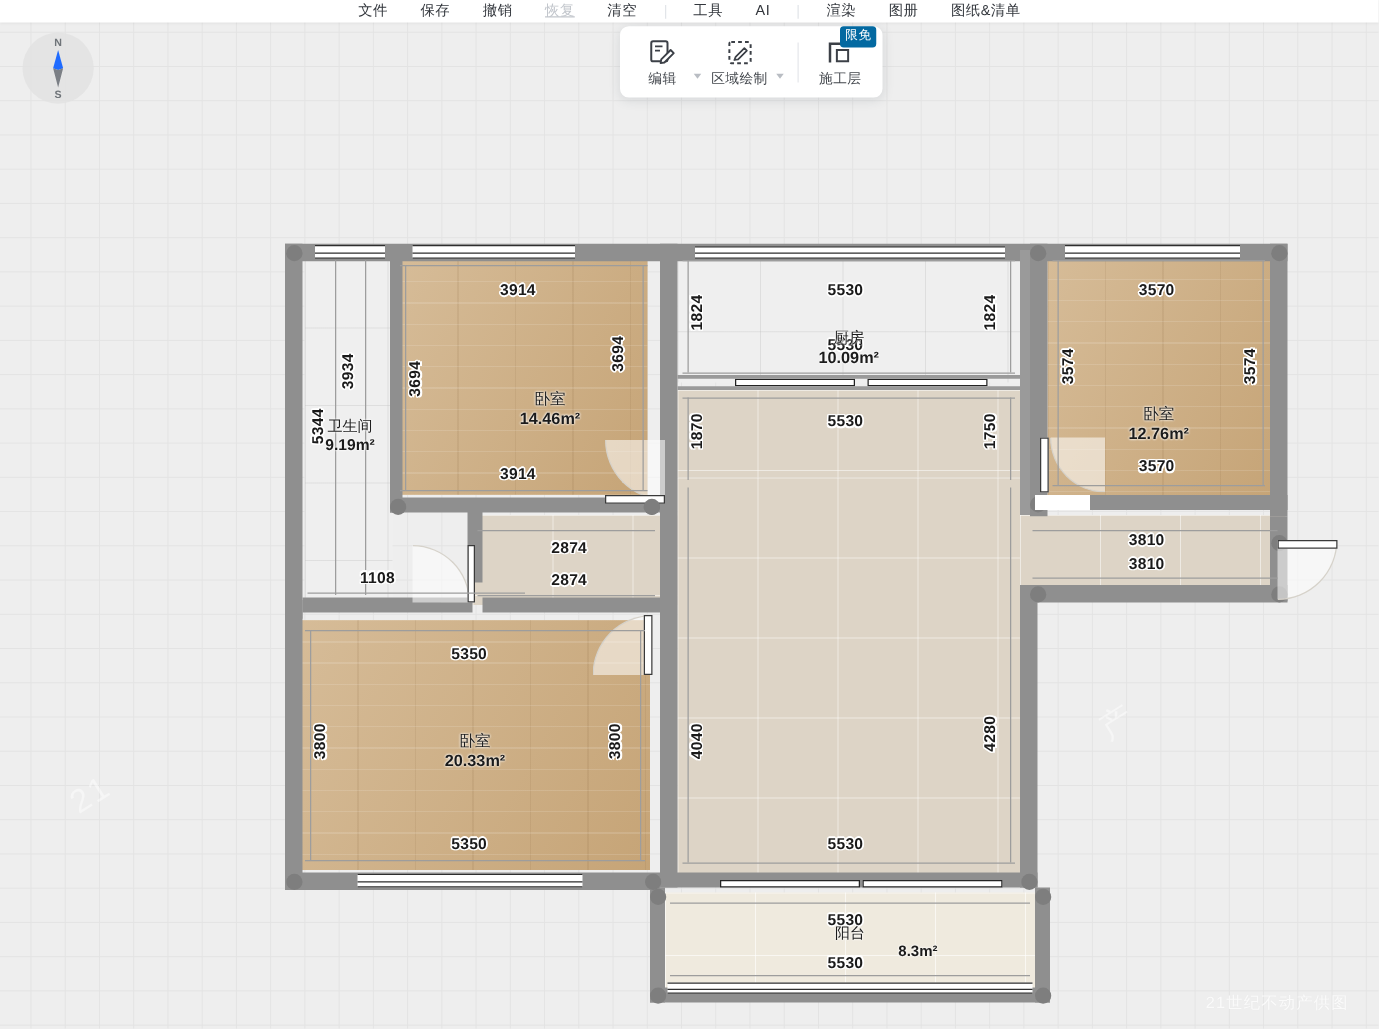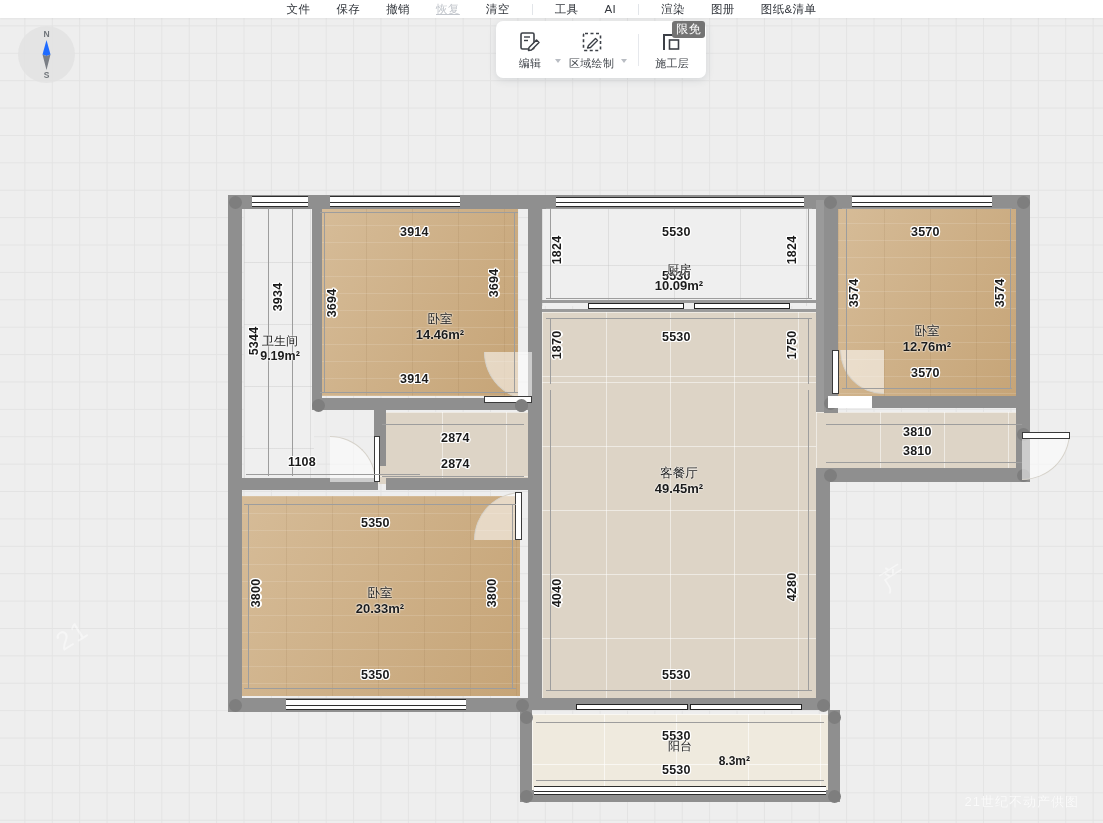--- a/index.html
+++ b/index.html
@@ -54,21 +54,21 @@
   .tb-icon { height: 23px; display: flex; align-items: center; justify-content: center; margin-bottom: 3px; }
   .tb-label { font-size: 11px; color: #43474d; line-height: 13px; white-space: nowrap; letter-spacing: .3px; }
   .tb-caret {
     width: 0; height: 0; margin: 0 2px 9px 1px;
     border-left: 3.5px solid transparent; border-right: 3.5px solid transparent;
     border-top: 4px solid #b9bdc3; cursor: pointer;
   }
   .tb-sep { width: 1px; height: 32px; background: #e6e8ec; margin: 0 9px; }
   .tb-badge {
     position: absolute; top: -7px; left: 24px;
-    background: #737373; color: #ffffff; font-size: 12px; line-height: 14px;
+    background: #0369a1; color: #ffffff; font-size: 10px; line-height: 14px;
     padding: 1px 4px 2px 4px; border-radius: 3px; white-space: nowrap;
     letter-spacing: .5px;
   }
 
   
   #compass {
     position: absolute; left: 18px; top: 26px; width: 57px; height: 57px;
     border-radius: 50%; background: rgba(225,225,225,0.78);
     z-index: 30; cursor: pointer;
   }
@@ -380,24 +380,20 @@
     <div class="rlabel" style="left:609px; top:263px; width:140px;">
       <div>厨房</div>
       <div class="area">10.09m²</div>
     </div>
 
     <div class="rlabel" style="left:857px; top:324px; width:140px;">
       <div>卧室</div>
       <div class="area">12.76m²</div>
     </div>
 
-    <div class="rlabel" style="left:609px; top:466px; width:140px;">
-      <div>客餐厅</div>
-      <div class="area">49.45m²</div>
-    </div>
 
     <div class="rlabel" style="left:310px; top:586px; width:140px;">
       <div>卧室</div>
       <div class="area">20.33m²</div>
     </div>
 
     <div class="rlabel" style="left:610px; top:739px; width:140px; font-size:12px;">
       <div>阳台</div>
       <div class="area" style="font-size:12px;text-align:right;">8.3m²</div>
     </div>

